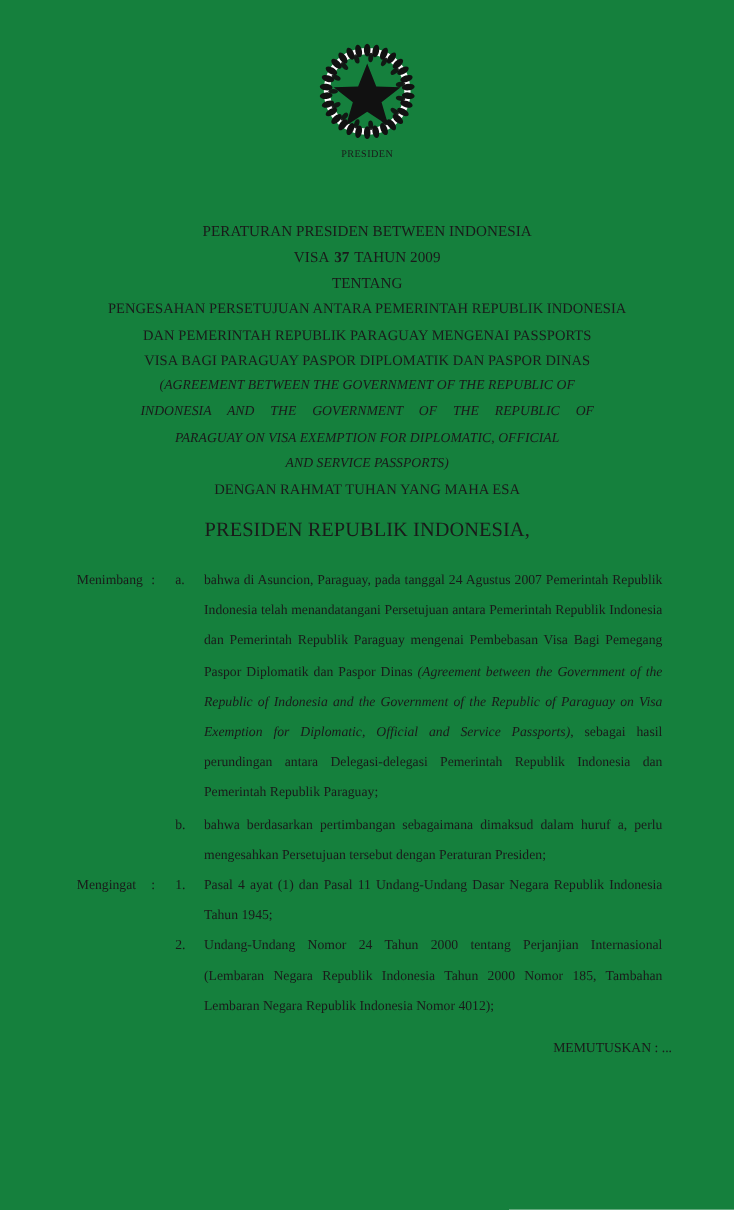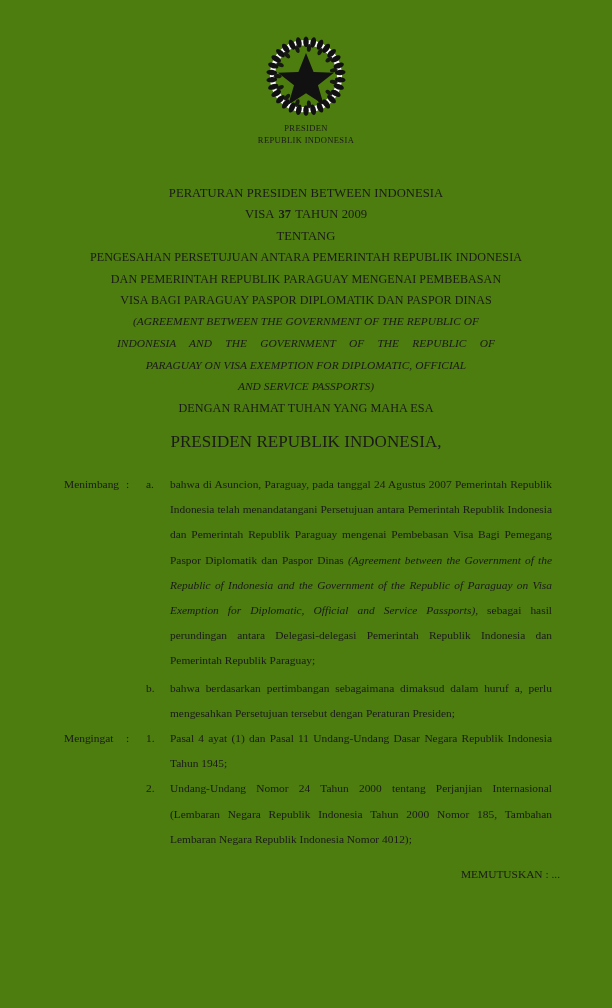--- a/index.html
+++ b/index.html
@@ -11,21 +11,21 @@
     width: 612px;
     height: 1008px;
     position: relative;
     font-family: "Liberation Serif", "DejaVu Serif", serif;
     color: #1a1a1a;
     overflow: hidden;
   }
   .page {
     position: absolute;
     inset: 0;
-    background: #4d7c0f;
+    background: #15803d;
   }
 
   
   .emblem-block {
     position: absolute;
     top: 34px;
     left: 0;
     width: 612px;
     text-align: center;
   }
@@ -215,32 +215,31 @@
               <ellipse cx="0" cy="-33" rx="2.4" ry="4.6" transform="rotate(342)"></ellipse>
             </g>
           </g>
         </g>
 
         <path d="M50 22 L58.8 44.2 L82.5 45.1 L63.9 59.6 L70.6 82.4 L50 68.8 L29.4 82.4 L36.1 59.6 L17.5 45.1 L41.2 44.2 Z"></path>
       </g>
     </svg>
     <div class="emblem-caption">
       <div>PRESIDEN</div>
-      <div>REPUBLIK INDONESIA</div>
     </div>
   </div>
 
   <div class="title-block">
     <div class="title-line">PERATURAN PRESIDEN BETWEEN INDONESIA</div>
     <div class="title-line">
       <span>VISA</span><span class="sp"></span><span class="bold">37</span><span class="sp"></span><span>TAHUN 2009</span>
     </div>
     <div class="title-line">TENTANG</div>
     <div class="title-line wide">PENGESAHAN PERSETUJUAN ANTARA PEMERINTAH REPUBLIK INDONESIA</div>
-    <div class="title-line wide">DAN  PEMERINTAH  REPUBLIK PARAGUAY MENGENAI PEMBEBASAN</div>
+    <div class="title-line wide">DAN  PEMERINTAH  REPUBLIK PARAGUAY MENGENAI PASSPORTS</div>
     <div class="title-line wide">VISA BAGI PARAGUAY PASPOR DIPLOMATIK DAN PASPOR DINAS</div>
     <div class="eng-line">(AGREEMENT BETWEEN THE GOVERNMENT OF THE REPUBLIC OF</div>
     <div class="eng-line just">INDONESIA AND THE GOVERNMENT OF THE REPUBLIC OF</div>
     <div class="eng-line">PARAGUAY ON VISA EXEMPTION FOR DIPLOMATIC, OFFICIAL</div>
     <div class="eng-line">AND SERVICE PASSPORTS)</div>
     <div class="motto">DENGAN RAHMAT TUHAN YANG MAHA ESA</div>
     <div class="presiden-line">PRESIDEN REPUBLIK INDONESIA,</div>
   </div>
 
   <div class="body-block">

